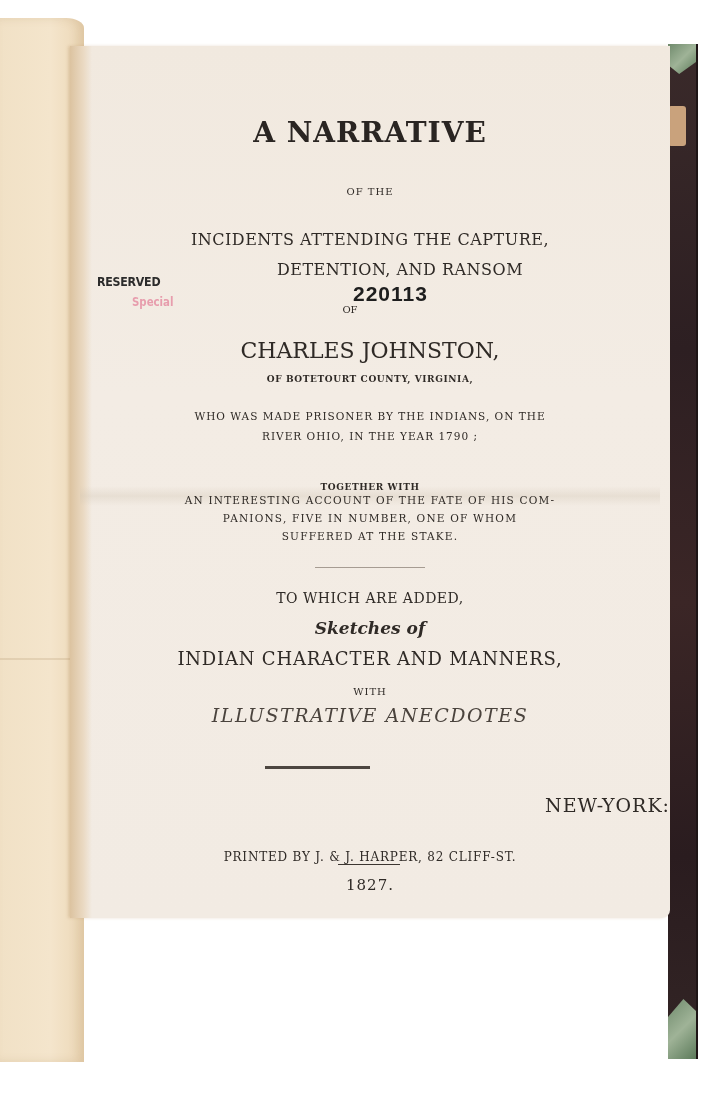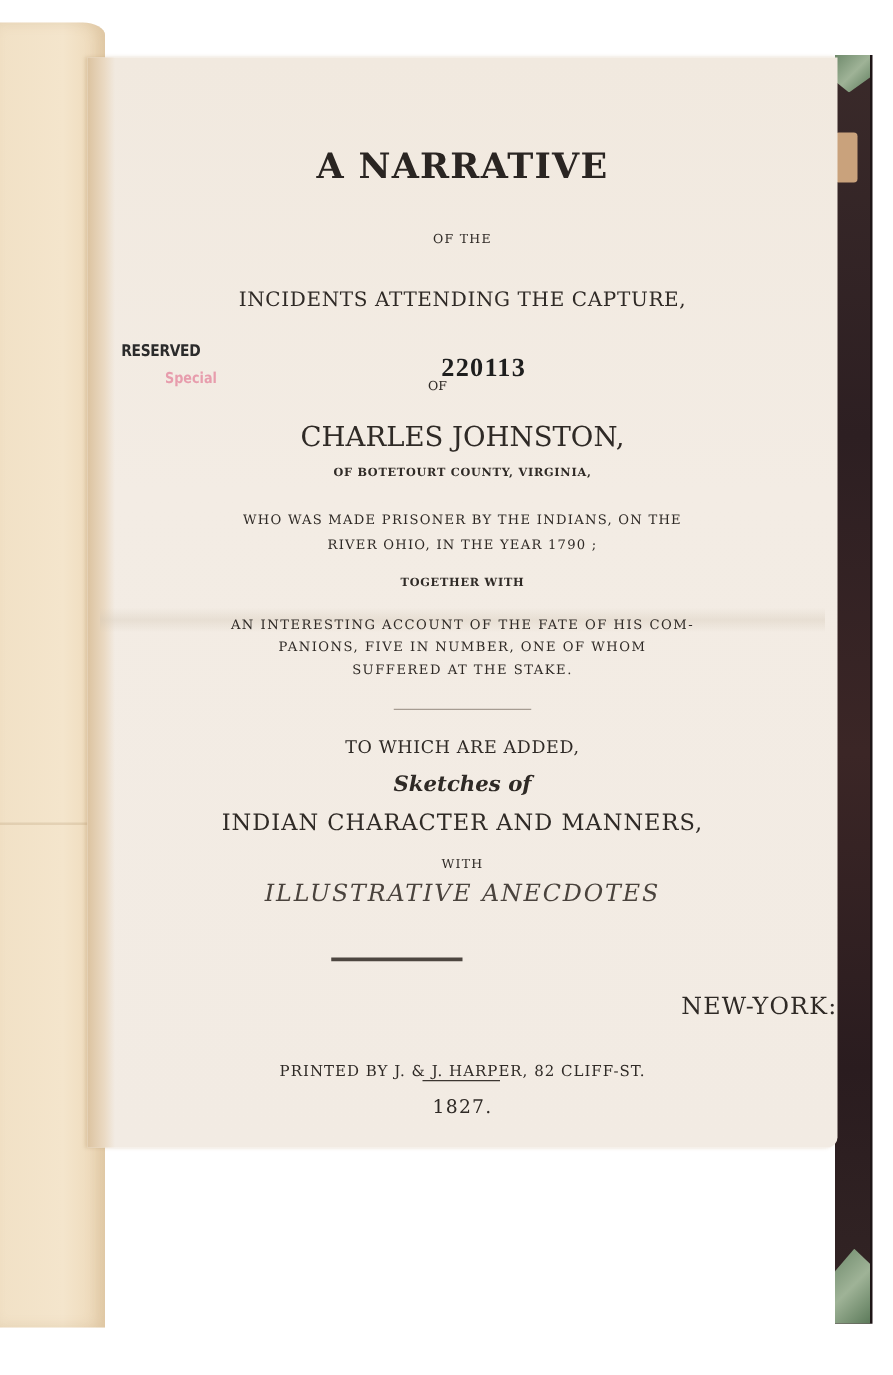--- a/index.html
+++ b/index.html
@@ -49,21 +49,21 @@
   .tp { position: absolute; left: 0; width: 600px; text-align: center; color: #2f2a26; white-space: nowrap; }
   .t-title { top: 70px; font-size: 28px; font-weight: bold; letter-spacing: 1px; color: #2a2522; }
   .t-of-the { top: 140px; font-size: 10px; letter-spacing: 1px; }
   .t-incidents { top: 184px; font-size: 16px; letter-spacing: 0.5px; }
   .t-detention { top: 214px; font-size: 16px; letter-spacing: 0.5px; left: 30px; }
   .t-of { top: 258px; font-size: 10px; left: -20px; }
   .t-name { top: 292px; font-size: 22px; font-weight: normal; }
   .t-county { top: 328px; font-size: 9px; font-weight: bold; letter-spacing: 0.6px; }
   .t-who1 { top: 364px; font-size: 10.5px; letter-spacing: 1px; }
   .t-who2 { top: 384px; font-size: 10.5px; letter-spacing: 1px; }
-  .t-together { top: 416px; font-size: 9px; font-weight: bold; letter-spacing: 0.6px; text-align: center; }
+  .t-together { top: 436px; font-size: 9px; font-weight: bold; letter-spacing: 0.6px; text-align: center; }
   .t-acc1 { top: 448px; font-size: 10.5px; letter-spacing: 1.2px; }
   .t-acc2 { top: 466px; font-size: 10.5px; letter-spacing: 1.2px; }
   .t-acc3 { top: 484px; font-size: 10.5px; letter-spacing: 1.2px; }
   .rule { position: absolute; height: 1px; background: #5a524b; }
   .rule1 { left: 245px; top: 521px; width: 110px; background: #a69c92; }
   .t-added { top: 544px; font-size: 14px; letter-spacing: 0.5px; }
   .t-sketches { top: 572px; font-size: 17px; font-weight: bold; font-style: italic; }
   .t-indian { top: 602px; font-size: 18px; letter-spacing: 0.8px; }
   .t-with { top: 640px; font-size: 10px; letter-spacing: 1px; }
   .t-anec { top: 658px; font-size: 19px; font-style: italic; letter-spacing: 1.5px; color: #4a433d; }
@@ -76,21 +76,21 @@
     position: absolute; left: 27px; top: 228px; font-family: "DejaVu Sans", sans-serif;
     font-size: 13px; font-weight: bold; color: #2b2b2b; letter-spacing: -0.3px; transform: scaleX(0.85);
     transform-origin: left center;
   }
   .stamp-special {
     position: absolute; left: 62px; top: 249px; font-family: "DejaVu Sans", sans-serif;
     font-size: 12px; font-weight: bold; color: #e58aa0; opacity: 0.8; transform: scaleX(0.85);
     transform-origin: left center;
   }
   .call-number {
-    position: absolute; left: 283px; top: 236px; font-family: Liberation Serif, serif;
+    position: absolute; left: 283px; top: 236px; font-family: Liberation Sans, sans-serif;
     font-size: 21px; font-weight: bold; color: #1e1e1e; letter-spacing: 1px;
   }
 </style>
 </head>
 <body>
 
 <div class="left-page">
   <div class="crease"></div>
 </div>
 
@@ -100,20 +100,21 @@
   <div class="marble-bottom"></div>
 </div>
 
 <div class="page">
   <div class="gutter"></div>
   <div class="fold"></div>
 
   <div class="tp t-title">A NARRATIVE</div>
   <div class="tp t-of-the">OF THE</div>
   <div class="tp t-incidents">INCIDENTS ATTENDING THE CAPTURE,</div>
+  <div class="tp t-detention">DETENTION, AND RANSOM</div>
   <div class="tp t-of">OF</div>
   <div class="tp t-name">CHARLES JOHNSTON,</div>
   <div class="tp t-county">OF BOTETOURT COUNTY, VIRGINIA,</div>
   <div class="tp t-who1">WHO WAS MADE PRISONER BY THE INDIANS, ON THE</div>
   <div class="tp t-who2">RIVER OHIO, IN THE YEAR 1790 ;</div>
   <div class="tp t-together">TOGETHER WITH</div>
   <div class="tp t-acc1">AN INTERESTING ACCOUNT OF THE FATE OF HIS COM-</div>
   <div class="tp t-acc2">PANIONS, FIVE IN NUMBER, ONE OF WHOM</div>
   <div class="tp t-acc3">SUFFERED AT THE STAKE.</div>
   <div class="rule rule1"></div>

